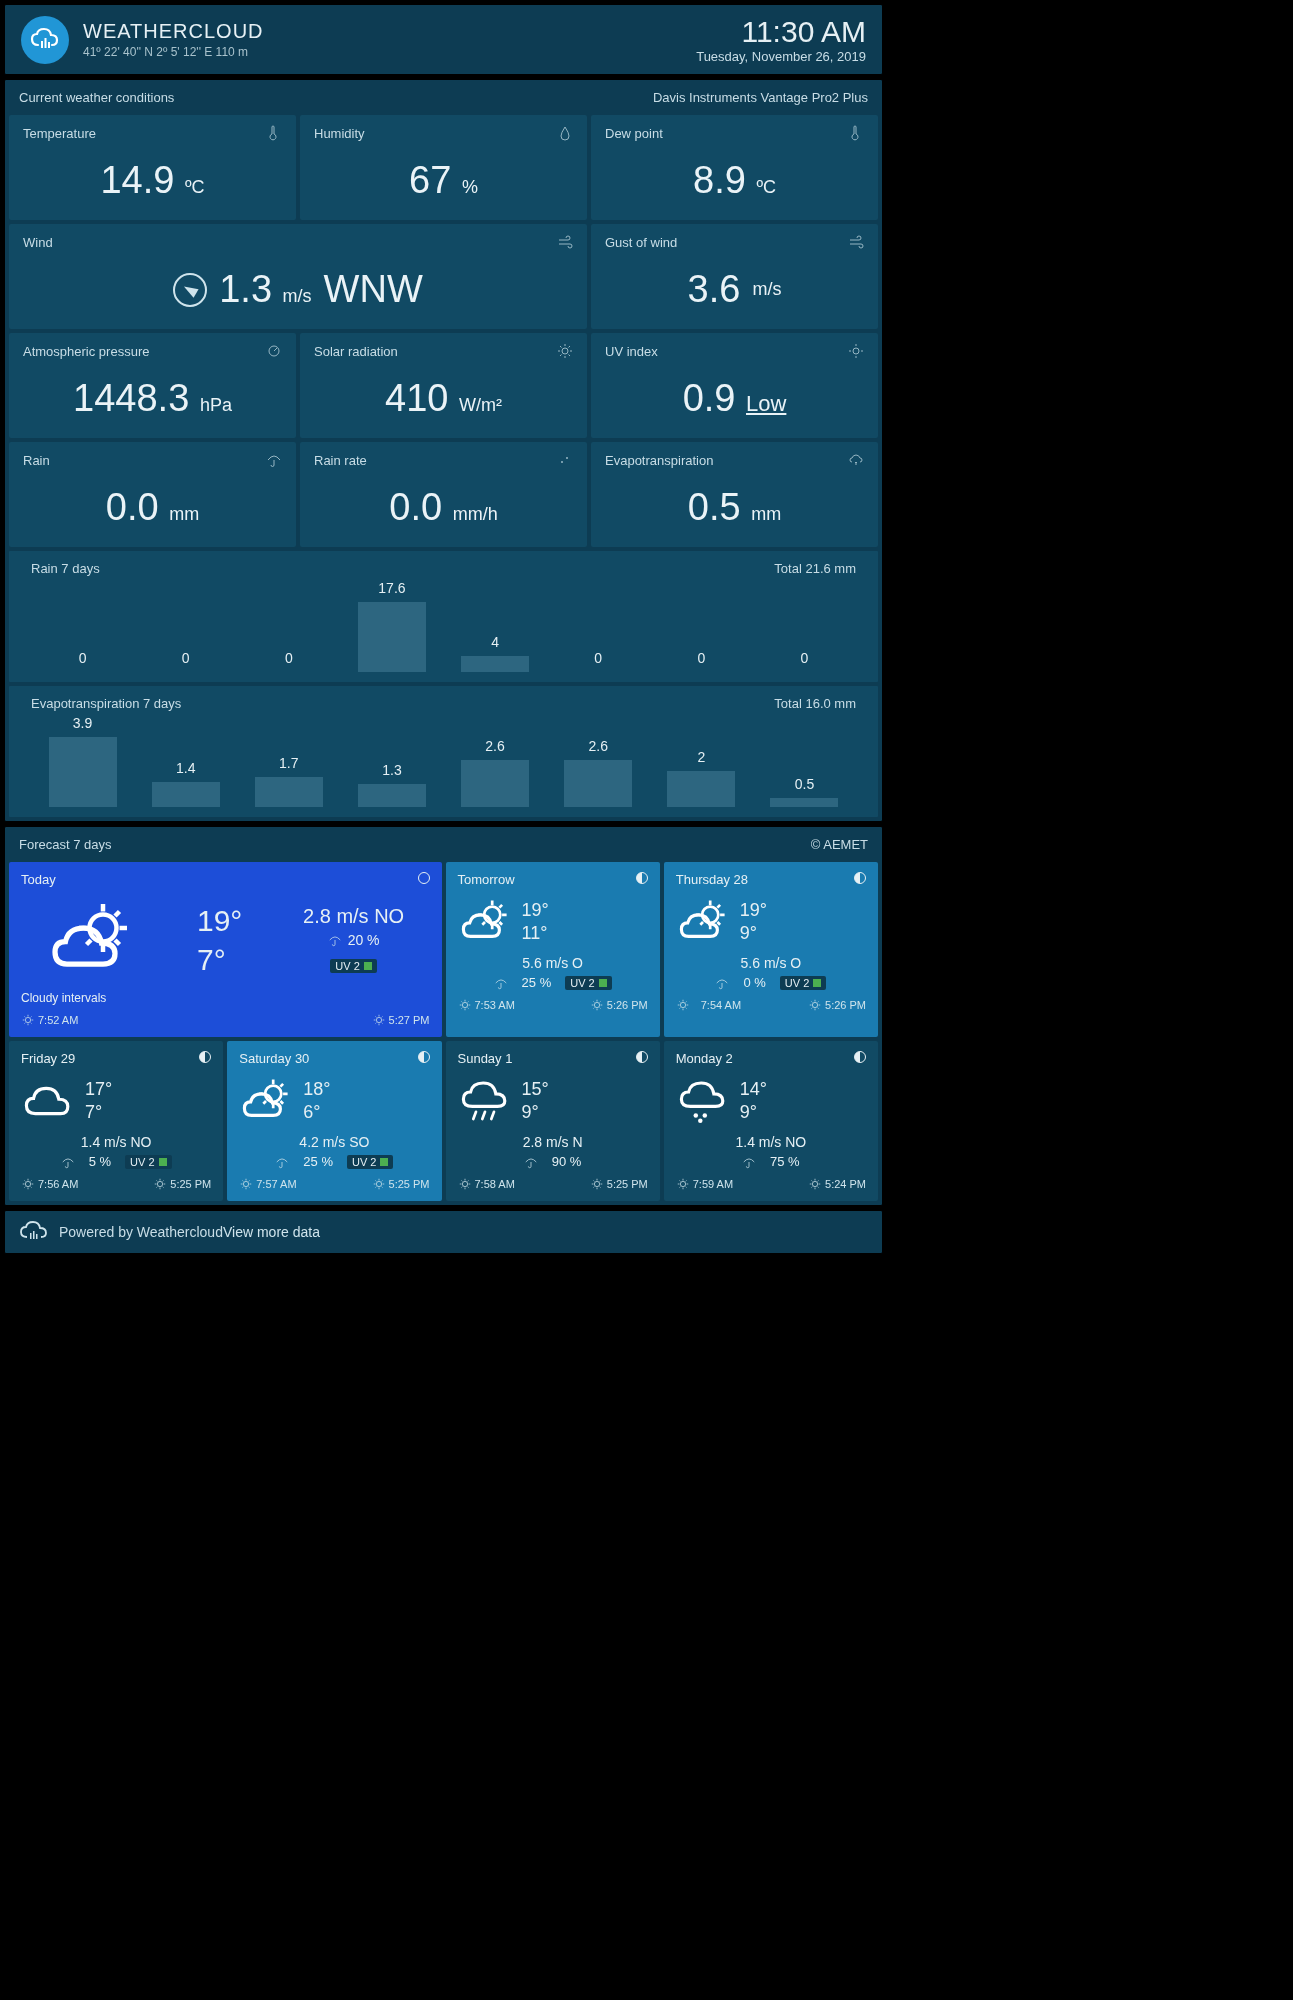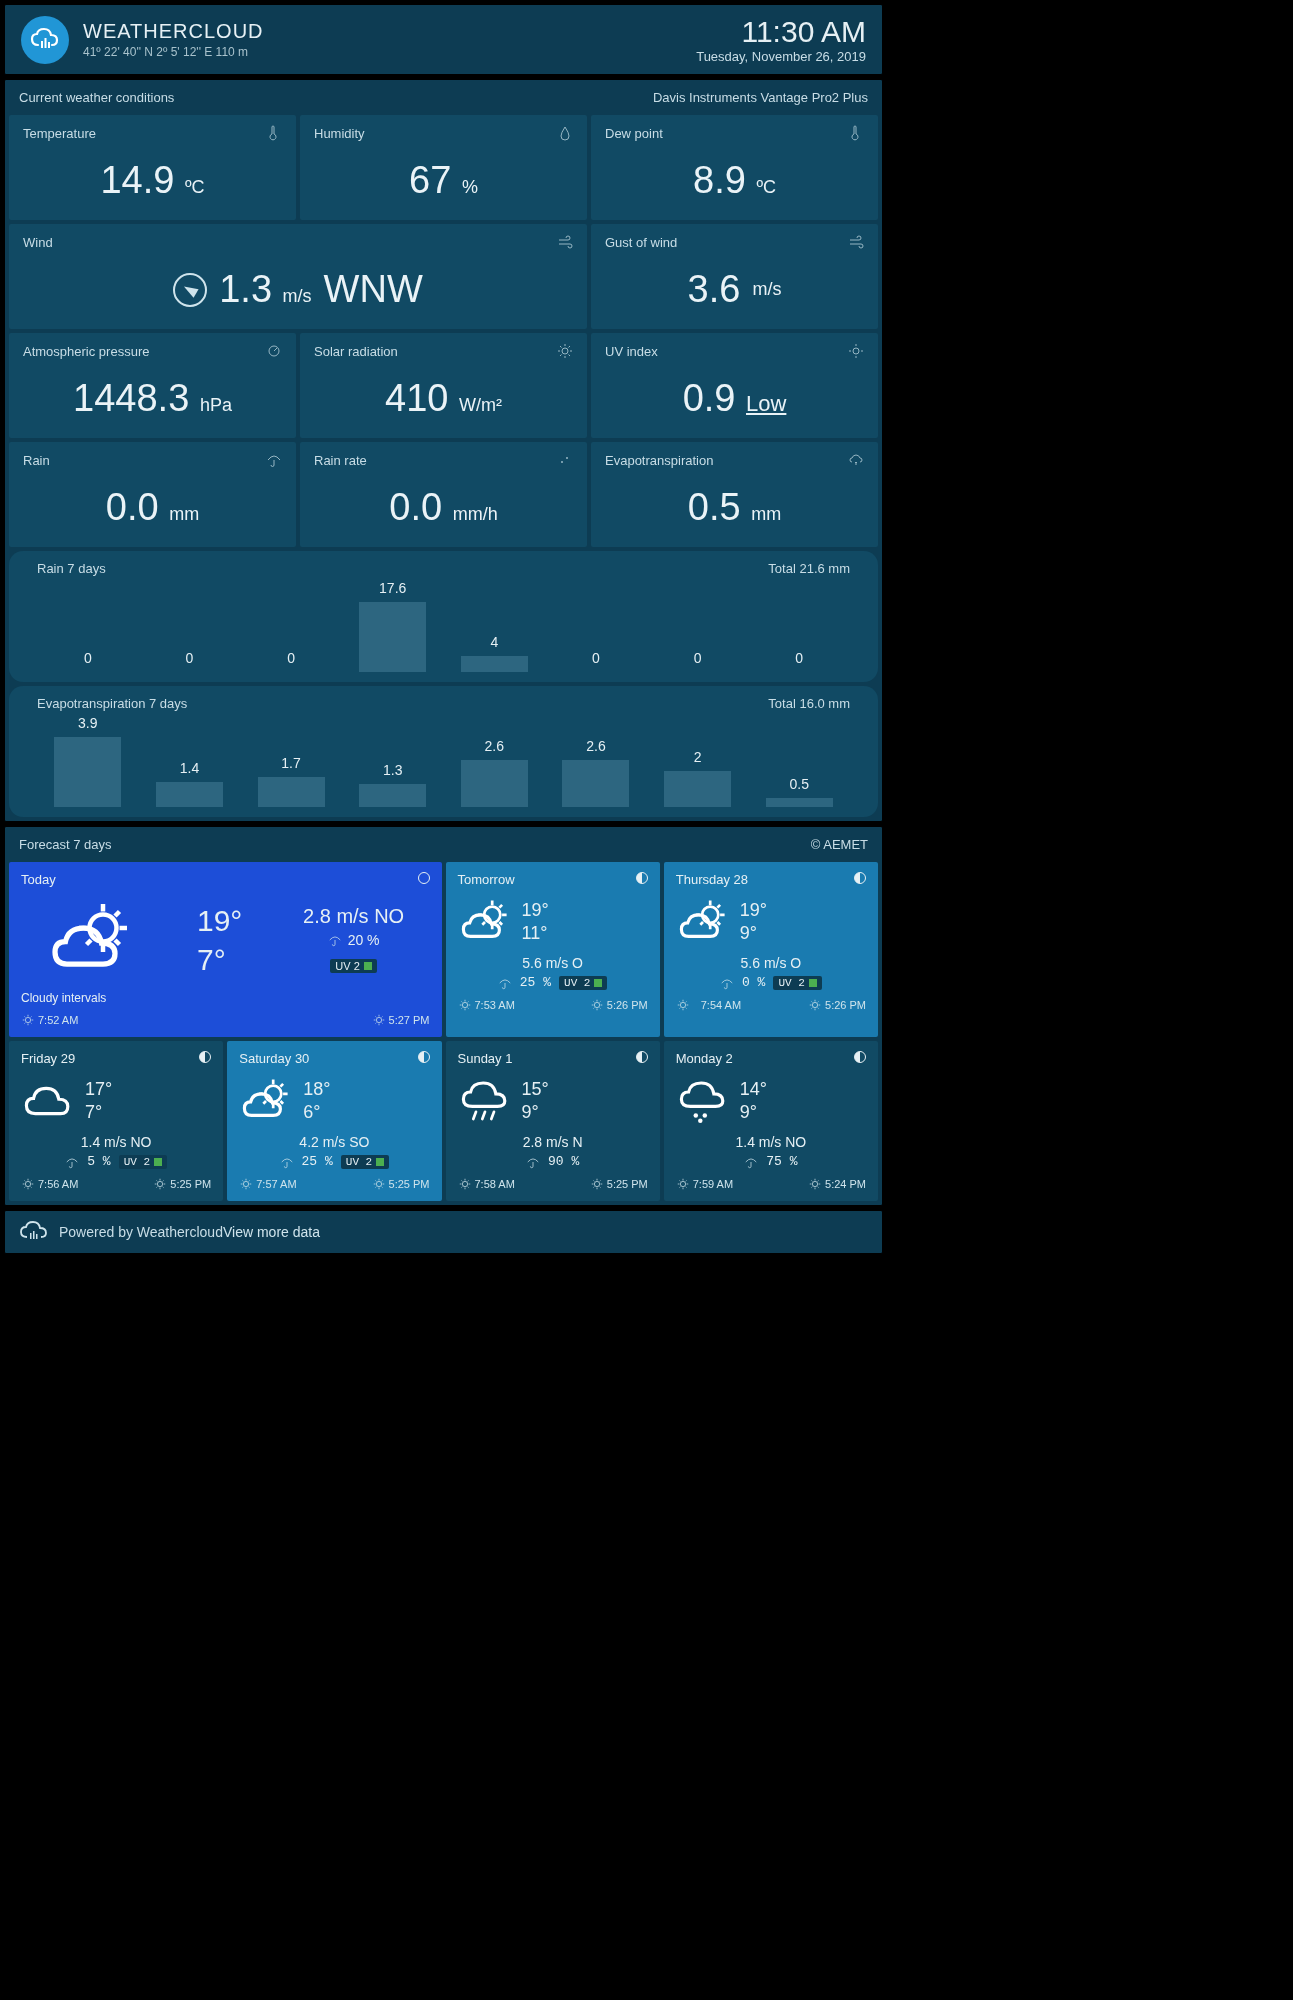--- a/index.html
+++ b/index.html
@@ -31,40 +31,40 @@
 }
 .grid { display: grid; gap: 4px; padding: 0 4px 4px 4px; }
 .g3 { grid-template-columns: 1fr 1fr 1fr; }
 .tile { background: #114a64; border-radius: 2px; padding: 10px 14px 18px 14px; position: relative; }
 .tile-head { display: flex; justify-content: space-between; align-items: center; font-size: 13px; color: #c8dde6; margin-bottom: 18px; }
 .tile-val { text-align: center; font-size: 38px; color: #eaf3f7; font-weight: 300; }
 .tile-val .unit { font-size: 18px; }
 .tile-val .qual { font-size: 22px; text-decoration: underline; }
 .wind-row .tile-val { display:flex; align-items:center; justify-content:center; gap:12px; }
 .wind-tile { grid-column: span 2; }
-.bar-section { background:#114a64; margin:0 4px 4px 4px; border-radius:14px; padding:10px 28px; }
+.bar-section { background:#114a64; margin:0 4px 4px 4px; border-radius:1px; padding:10px 22px; }
 .bar-head { display:flex; justify-content:space-between; font-size:13px; margin-bottom:10px; }
 .bars { display:flex; align-items:flex-end; height:86px; gap:0; }
 .bar-col { flex:1; display:flex; flex-direction:column; align-items:center; justify-content:flex-end; height:100%;text-align:right; }
 .bar { width:66%; background:#2d6680; }
 .bar-lbl { font-size:14px; color:#e6f0f4; margin-top:-22px; position:relative; z-index:1; }
 .bar-col .bar-lbl { margin-top:0; transform:translateY(-6px);}
 .forecast-head { display:flex; justify-content:space-between; padding:10px 14px; font-size:13px; }
 .fgrid { display:grid; grid-template-columns: repeat(8, 1fr); gap:4px; padding:0 4px 4px 4px; }
 .fcard { background:#114a64; border-radius:2px; padding:10px 12px; position:relative; color:#e6f0f4; }
 .fcard.bright { background:#1a7bb0; }
 .fcard.brighter { background:#1d4ed8; }
 .fcard .day-row { display:flex; justify-content:space-between; font-size:13px; margin-bottom:8px; }
 .fcard .body { display:flex; align-items:center; gap:10px; }
 .fcard .wicon { width:54px; height:54px; flex-shrink:0; }
 .fbig .wicon { width:90px; height:90px; }
 .temps { font-size:18px; line-height:1.3; }
 .fbig .temps { font-size:30px; }
 .wind-line { text-align:center; font-size:14px; margin-top:6px; }
-.rain-line { text-align:center; font-size:13px; margin-top:4px; display:flex; justify-content:center; align-items:center; gap:8px;font-family:Liberation Mono, monospace; }
+.rain-line { text-align:center; font-size:13px; margin-top:4px; display:flex; justify-content:center; align-items:center; gap:14px; }
 .uv-badge { background:#0d3c53; padding:1px 5px; border-radius:2px; font-size:11px; display:inline-flex; align-items:center; gap:4px;}
 .uv-dot { width:8px; height:8px; background:#4caf50; display:inline-block; }
 .sun-row { display:flex; justify-content:space-between; font-size:11px; margin-top:8px; color:#cfe4ec;}
 .fbig { grid-column: span 4; }
 .fmed { grid-column: span 2; }
 .fcard .desc { font-size:12px; margin-top:6px; }
 .fbig .body { justify-content:space-around; }
 .fbig .right-col { text-align:center; font-size:20px; }
 .footer { display:flex; justify-content:flex-start; align-items:center; padding:10px 14px; background:#0d3c53; border:1px solid #000; border-radius:2px; margin-top:4px;}
 .footer-left { display:flex; align-items:center; gap:10px; font-size:14px;}

